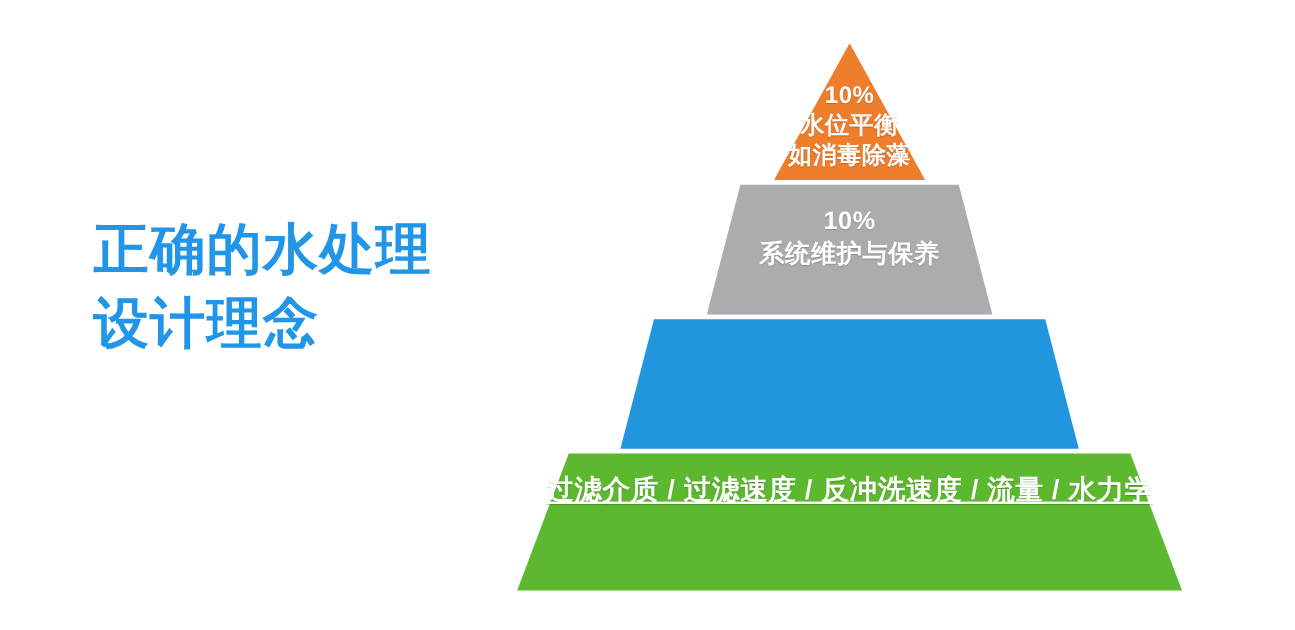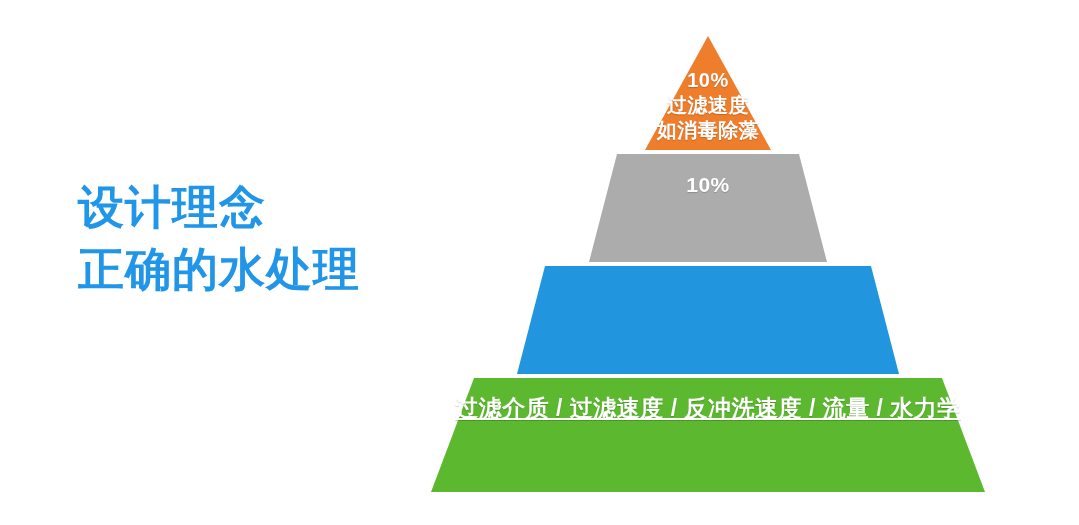--- a/index.html
+++ b/index.html
@@ -116,47 +116,48 @@
     letter-spacing: 0.5px;
     text-decoration: underline;
   }
 </style>
 </head>
 <body>
 
 <div id="slide" style="background: rgb(255, 255, 255);">
 
   <div id="title-block" style="color: rgb(33, 150, 232);">
+    <span class="title-line">正确的水处理</span>
     <span class="title-line">设计理念</span>
-    <span class="title-line">正确的水处理</span>
   </div>
 
   <div id="pyramid">
     <svg width="1079" height="525" viewBox="0 0 1079 525" xmlns="http://www.w3.org/2000/svg">
 
       <polygon points="474,378 942,378 985,492 431,492" fill="#5CB82E"></polygon>
 
       <polygon points="545,266 871,266 899,374 517,374" fill="#2196DE"></polygon>
 
       <polygon points="617,154 799,154 827,262 589,262" fill="#ACACAC"></polygon>
 
       <polygon points="708,36 771,150 645,150" fill="#EE7D2C"></polygon>
     </svg>
   </div>
 
   <div class="tier-labels">
 
     <div class="tier-label" id="label-tier-1">
       <span class="pct">10%</span>
-      <span class="ln">过滤速度</span>
+      <span class="ln">水位平衡</span>
       <span class="ln">如消毒除藻</span>
     </div>
 
     <div class="tier-label" id="label-tier-2">
       <span class="pct">10%</span>
+      <span class="ln">系统维护与保养</span>
     </div>
 
 
     <div class="tier-label" id="label-tier-4">
       <span class="detail">过滤介质 / 过滤速度 / 反冲洗速度 / 流量 / 水力学</span>
     </div>
 
   </div>
 
 </div>

